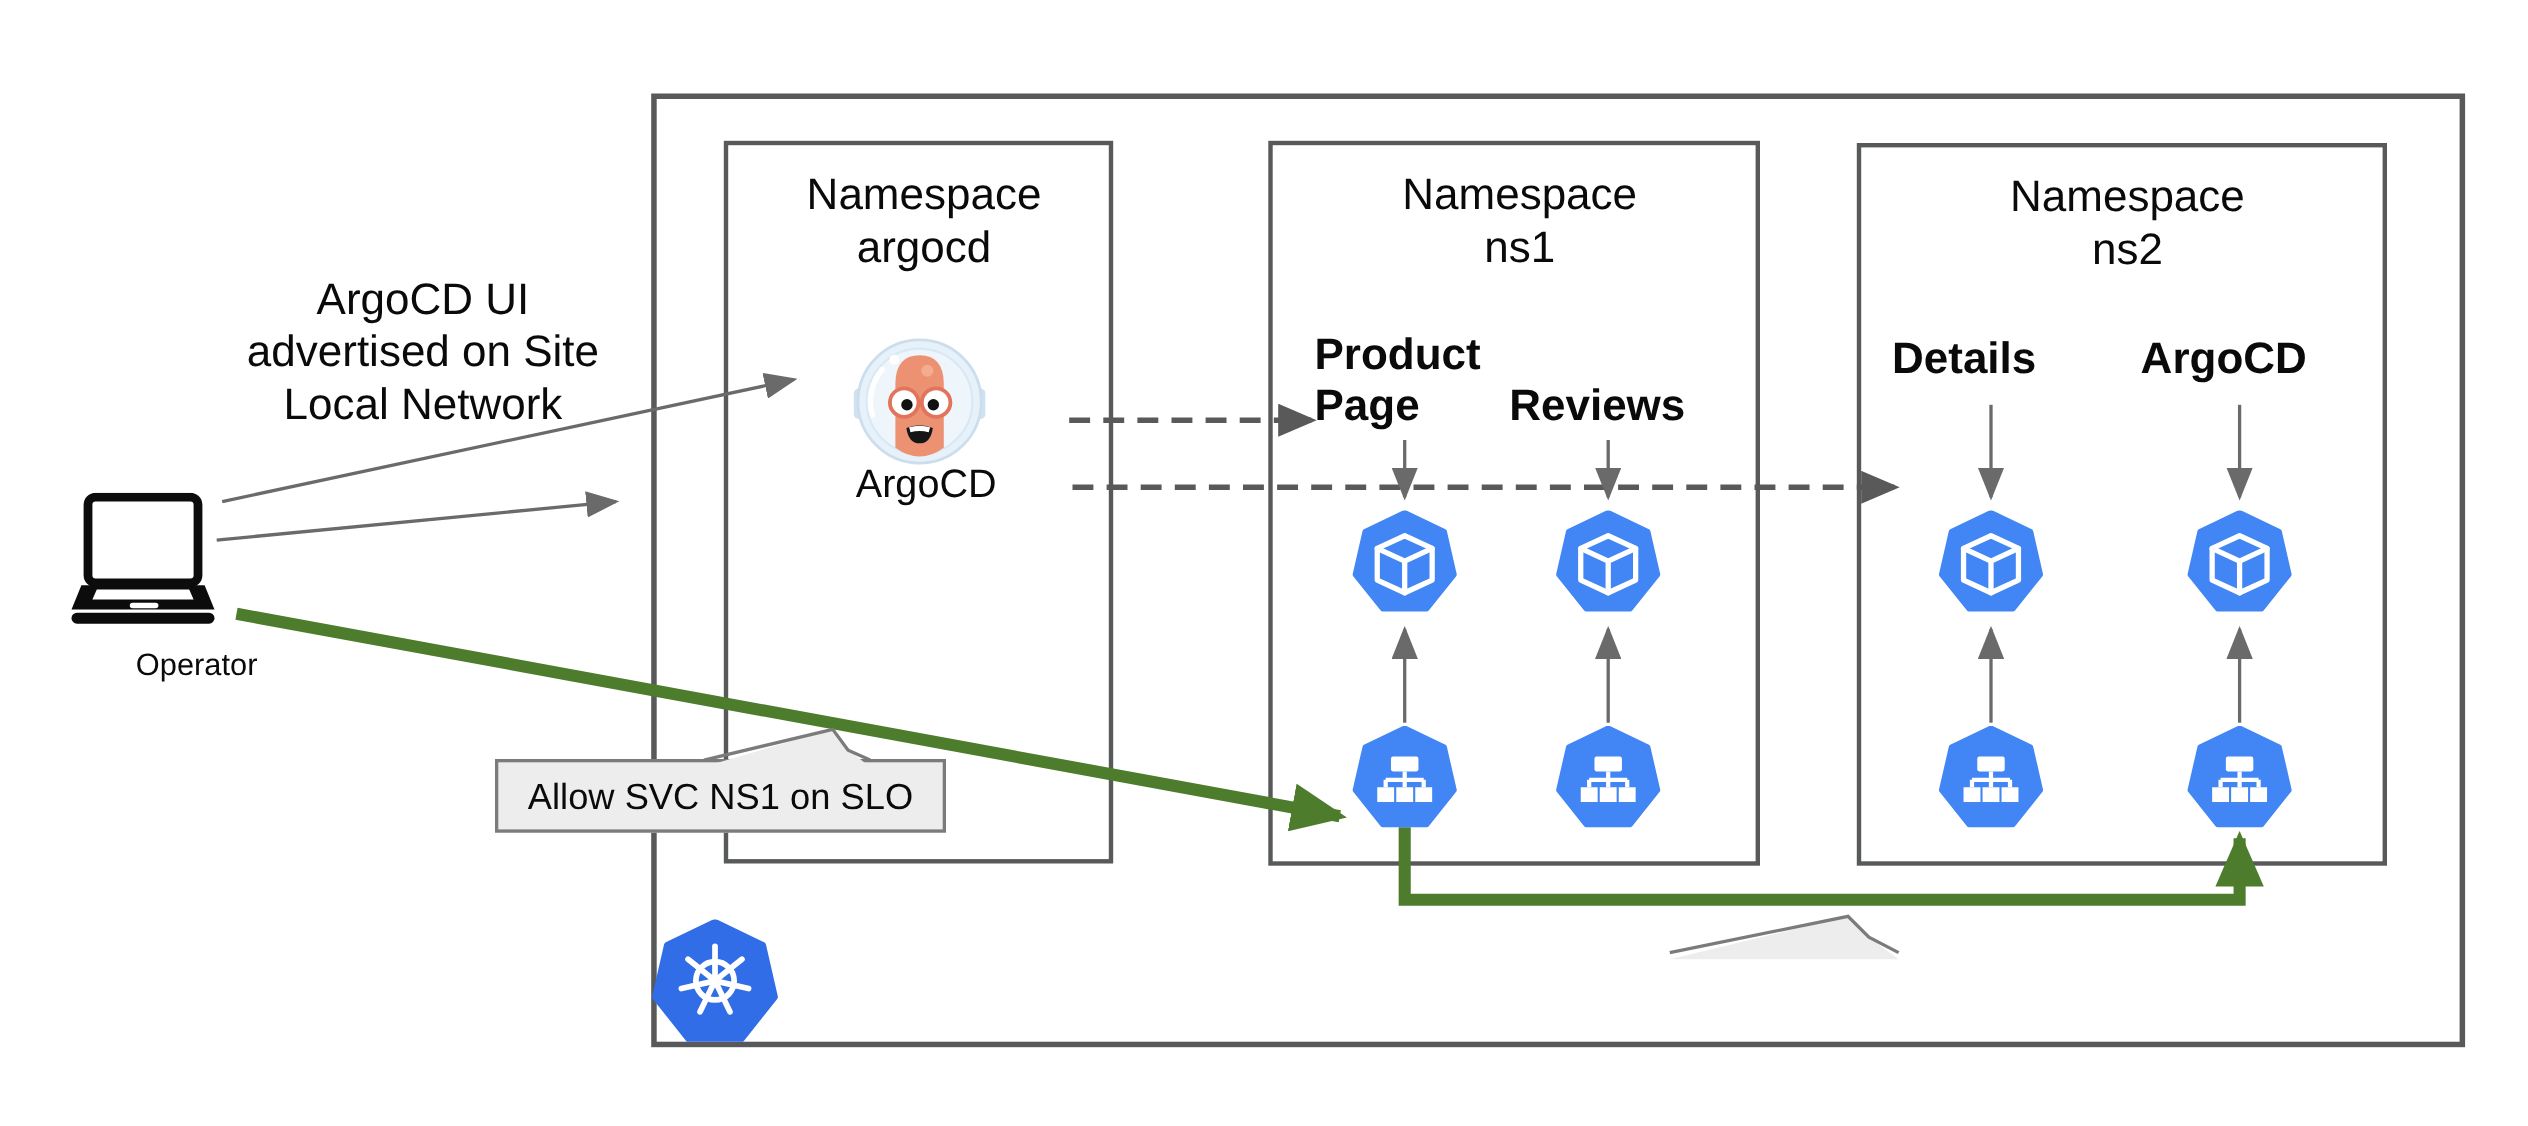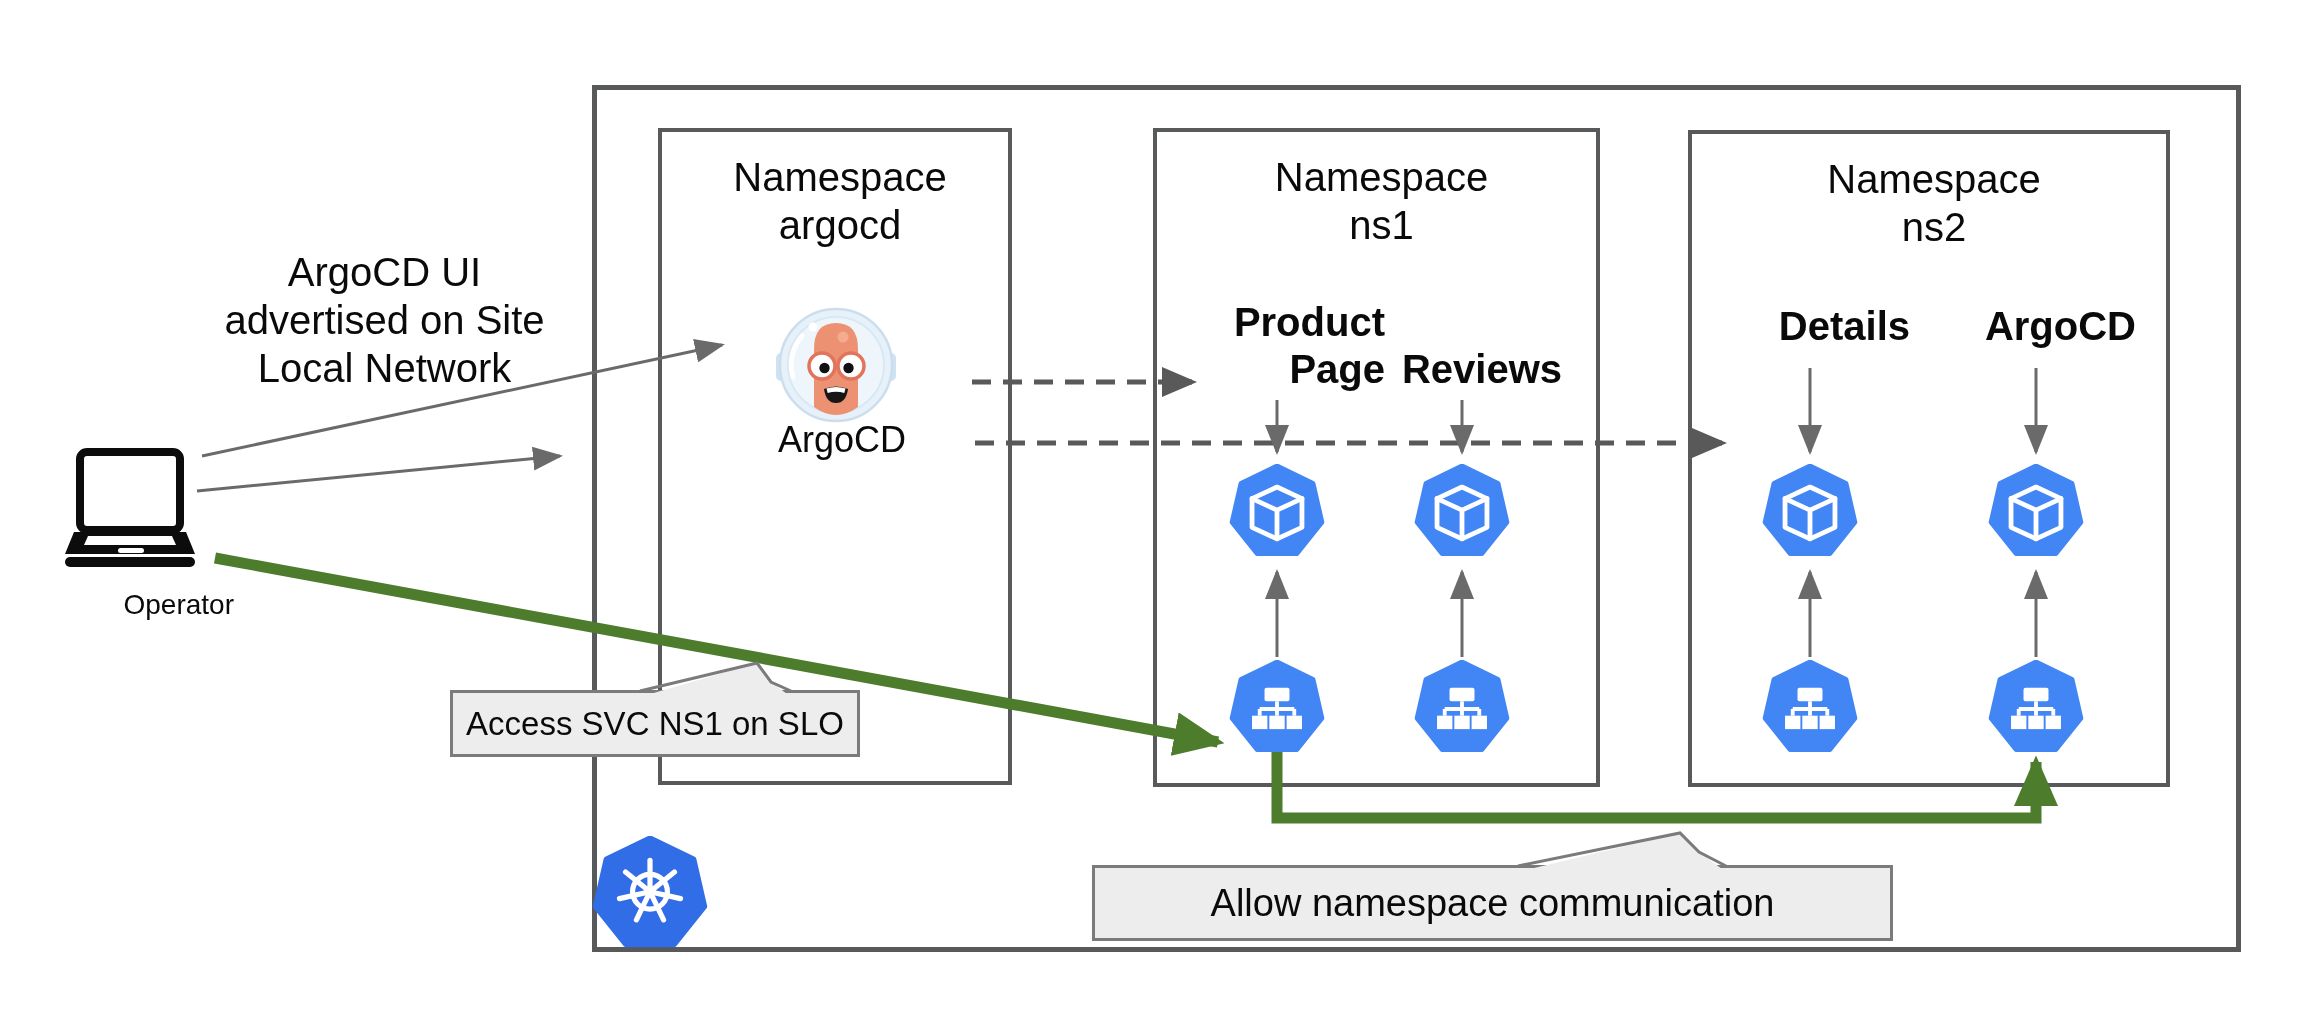--- a/index.html
+++ b/index.html
@@ -21,21 +21,21 @@
   .ns-box{border:4px solid #58595b;}
   .ns-argocd{left:658px;top:128px;width:354px;height:657px;}
   .ns-1{left:1153px;top:128px;width:447px;height:659px;}
   .ns-2{left:1688px;top:130px;width:482px;height:657px;}
 
   
   .ns-title{font-size:40px;line-height:48px;text-align:center;font-weight:400;}
   .title-argocd{left:658px;top:153px;width:354px;}
   .title-ns1{left:1153px;top:153px;width:447px;}
   .title-ns2{left:1688px;top:155px;width:482px;}
-  .svc-label{font-size:40px;line-height:47px;font-weight:700;text-align:right;width:200px;}
+  .svc-label{font-size:40px;line-height:47px;font-weight:700;text-align:left;width:200px;}
   .lbl-product{left:1185px;top:299px;}
   .lbl-ratings{left:1362px;top:346px;}
   .lbl-reviews{left:1710px;top:303px;}
   .lbl-details{left:1936px;top:303px;}
   .note{font-size:40px;line-height:48px;text-align:center;}
   .note-argocd-ui{left:172px;top:248px;width:415px;}
   .note-kubectl{left:228px;top:496px;width:400px;}
   .operator-label{left:22px;top:589px;width:212px;font-size:28px;text-align:right;}
   .argocd-app-label{left:737px;top:419px;width:200px;font-size:36px;text-align:center;}
 
@@ -221,24 +221,21 @@
       <line x1="50" y1="48" x2="76.3" y2="54"></line>
       <line x1="50" y1="48" x2="61.7" y2="72.3"></line>
       <line x1="50" y1="48" x2="38.3" y2="72.3"></line>
       <line x1="50" y1="48" x2="23.7" y2="54"></line>
       <line x1="50" y1="48" x2="28.9" y2="31.1"></line>
     </g>
     <circle cx="50" cy="48" r="5" fill="#ffffff"></circle>
   </svg>
 
   <div class="callout callout-access">
-    <span>Access SVC NS1 on SLO</span>
-  </div>
-  <div class="callout callout-allow">
-    <span>Allow namespace communication</span>
+    <span>Allow SVC NS1 on SLO</span>
   </div>
   <svg class="tails" width="2298" height="1024">
     <path d="M640,697 L757,663 L771,682 L791,697 Z" fill="#ededed"></path>
     <polyline points="640,691 757,663 771,682 791,691" fill="none" stroke="#7b7b7b" stroke-width="3"></polyline>
     <path d="M1518,872 L1680,833 L1699,852 L1726,872 Z" fill="#ededed"></path>
     <polyline points="1518,866 1680,833 1699,852 1726,866" fill="none" stroke="#7b7b7b" stroke-width="3"></polyline>
   </svg>
 
   <div class="txt note note-argocd-ui">ArgoCD UI
 advertised on Site

